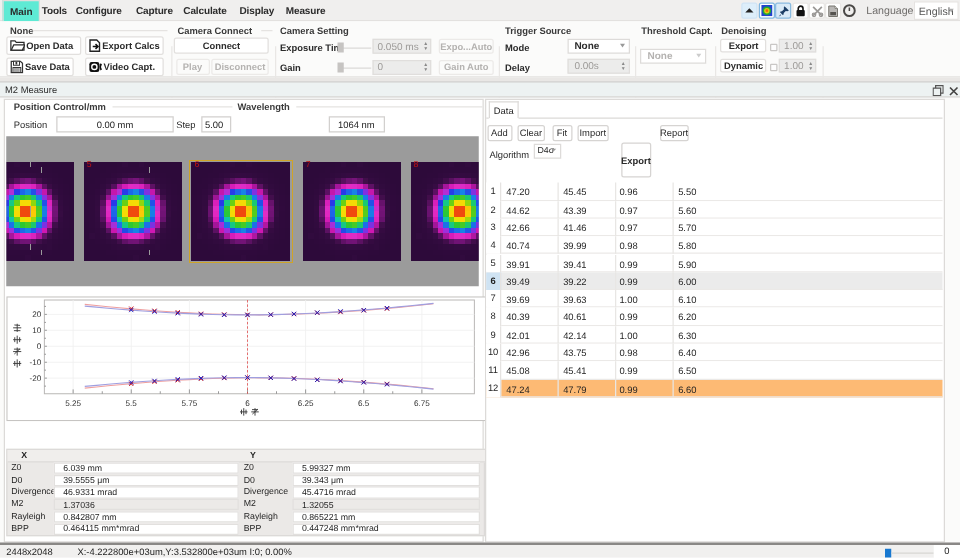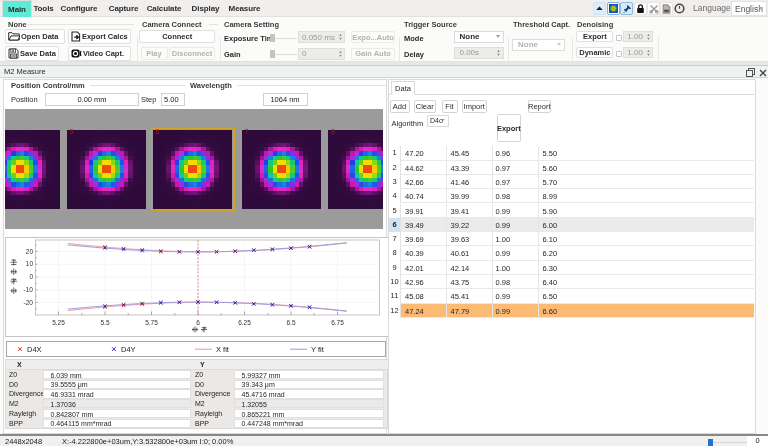--- a/index.html
+++ b/index.html
@@ -552,32 +552,20 @@
         <text x="239.5" y="87.5" font-size="6.5" text-anchor="middle" fill="#333">6.25</text>
         <text x="286.0" y="87.5" font-size="6.5" text-anchor="middle" fill="#333">6.5</text>
         <text x="332.5" y="87.5" font-size="6.5" text-anchor="middle" fill="#333">6.75</text>
         <path d="M187 92.5 H193 M190.0 89.5 V95.5 M188.2 90.7 V94.3 M191.8 90.7 V94.3" stroke="#3a3a3a" stroke-width="0.75" fill="none"></path>
         <path d="M196 92.5 H202 M199.0 89.5 V95.5 M196.9 94.3 L201.1 90.4 M196.6 90.7 H201.4" stroke="#3a3a3a" stroke-width="0.75" fill="none"></path>
         <path d="M5.5 25.25 H12.0 M8.75 22.0 V28.5 M6.475 22.975 L11.024999999999999 23.3 M6.15 27.525 H11.350000000000001" stroke="#3a3a3a" stroke-width="0.75" fill="none"></path>
         <path d="M5.5 34.75 H12.0 M8.75 31.5 V38.0 M6.8 32.8 V36.7 M10.7 32.8 V36.7" stroke="#3a3a3a" stroke-width="0.75" fill="none"></path>
         <path d="M5.5 44.25 H12.0 M8.75 41.0 V47.5 M6.475 46.2 L11.024999999999999 41.975 M6.15 42.3 H11.350000000000001" stroke="#3a3a3a" stroke-width="0.75" fill="none"></path>
         <path d="M5.5 53.75 H12.0 M8.75 50.5 V57.0 M6.8 51.8 V55.7 M10.7 51.8 V55.7" stroke="#3a3a3a" stroke-width="0.75" fill="none"></path>
       </svg>
-<div style="position:absolute;left:1.5px;top:260.5px;width:380px;height:16px;border:1px solid #a9a7a5;background:#fff">
-<svg width="377" height="14" style="position:absolute;left:0;top:0">
-          <path d="M11 5.2 L14.8 9 M14.8 5.2 L11 9" stroke="#d02020" stroke-width="0.9"></path>
-          <text x="20" y="10" font-size="7.5" fill="#222">D4X</text>
-          <path d="M105 5.2 L108.8 9 M108.8 5.2 L105 9" stroke="#2020c0" stroke-width="0.9"></path>
-          <text x="114" y="10" font-size="7.5" fill="#222">D4Y</text>
-          <path d="M188 7.2 H205" stroke="#ef9f9f" stroke-width="1.1"></path>
-          <text x="209" y="10" font-size="7.5" fill="#222">X f‌it</text>
-          <path d="M283 7.2 H300" stroke="#9f9fe0" stroke-width="1.1"></path>
-          <text x="304" y="10" font-size="7.5" fill="#222">Y f‌it</text>
-        </svg>
-</div>
 <div style="position:absolute;left:1px;top:278.5px;width:383px;height:70px;background:#ebe9e7;border:1px solid #dcdad8">
 <div style="position:absolute;left:0;top:0;width:383px;height:10px;background:#f0eeec;border-bottom:1px solid #dcdad8">
           <span style="position:absolute;left:11px;top:1px;font-size:7px;font-weight:bold">X</span>
           <span style="position:absolute;left:194px;top:1px;font-size:7px;font-weight:bold">Y</span>
         </div>
 <div style="position:absolute;left:0;top:10.5px;width:383px;height:9.7px;font-size:7px">
           <span style="position:absolute;left:3px;top:1px">Z0</span>
           <div style="position:absolute;left:36.5px;top:0;width:148.5px;height:9.2px;background:#fff;border:0.5px solid #e2e0de">
             <span style="margin-left:7px;position:absolute;top:0.8px">6.039 mm</span>
           </div>
@@ -681,21 +669,21 @@
           <span style="position:absolute;left:153.5px;top:3px">5.70</span>
           <span style="position:absolute;left:57.2px;top:0;width:1px;height:14.3px;background:#e8e6e4"></span>
           <span style="position:absolute;left:102.5px;top:0;width:1px;height:14.3px;background:#e8e6e4"></span>
           <span style="position:absolute;left:148.6px;top:0;width:1px;height:14.3px;background:#e8e6e4"></span>
         </div>
 <div style="position:absolute;left:0;top:56.2px;width:364.5px;height:14.3px;background:#fff;border-bottom:1px solid #ebe9e7">
           <span style="position:absolute;left:0;top:0;width:12px;height:14.3px;background:#fff;font-weight:normal;text-align:center;line-height:14px;border-right:1px solid #e5e3e1">4</span>
           <span style="position:absolute;left:16px;top:3px">40.74</span>
           <span style="position:absolute;left:61.5px;top:3px">39.99</span>
           <span style="position:absolute;left:106.5px;top:3px">0.98</span>
-          <span style="position:absolute;left:153.5px;top:3px">8.99</span>
+          <span style="position:absolute;left:153.5px;top:3px">5.80</span>
           <span style="position:absolute;left:57.2px;top:0;width:1px;height:14.3px;background:#e8e6e4"></span>
           <span style="position:absolute;left:102.5px;top:0;width:1px;height:14.3px;background:#e8e6e4"></span>
           <span style="position:absolute;left:148.6px;top:0;width:1px;height:14.3px;background:#e8e6e4"></span>
         </div>
 <div style="position:absolute;left:0;top:70.5px;width:364.5px;height:14.3px;background:#fff;border-bottom:1px solid #ebe9e7">
           <span style="position:absolute;left:0;top:0;width:12px;height:14.3px;background:#fff;font-weight:normal;text-align:center;line-height:14px;border-right:1px solid #e5e3e1">5</span>
           <span style="position:absolute;left:16px;top:3px">39.91</span>
           <span style="position:absolute;left:61.5px;top:3px">39.41</span>
           <span style="position:absolute;left:106.5px;top:3px">0.99</span>
           <span style="position:absolute;left:153.5px;top:3px">5.90</span>

